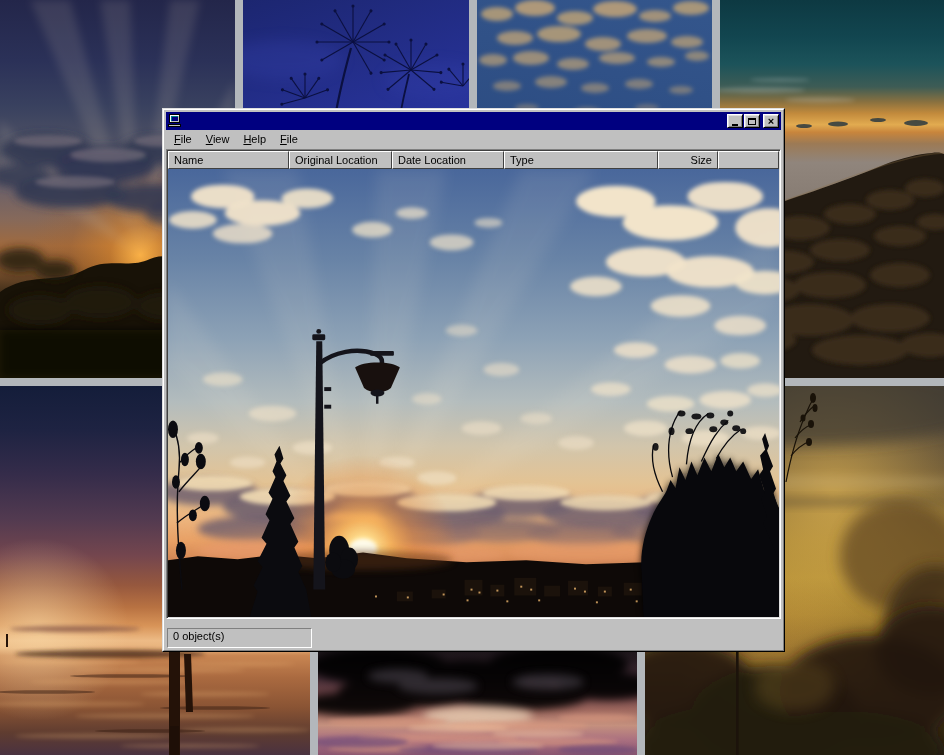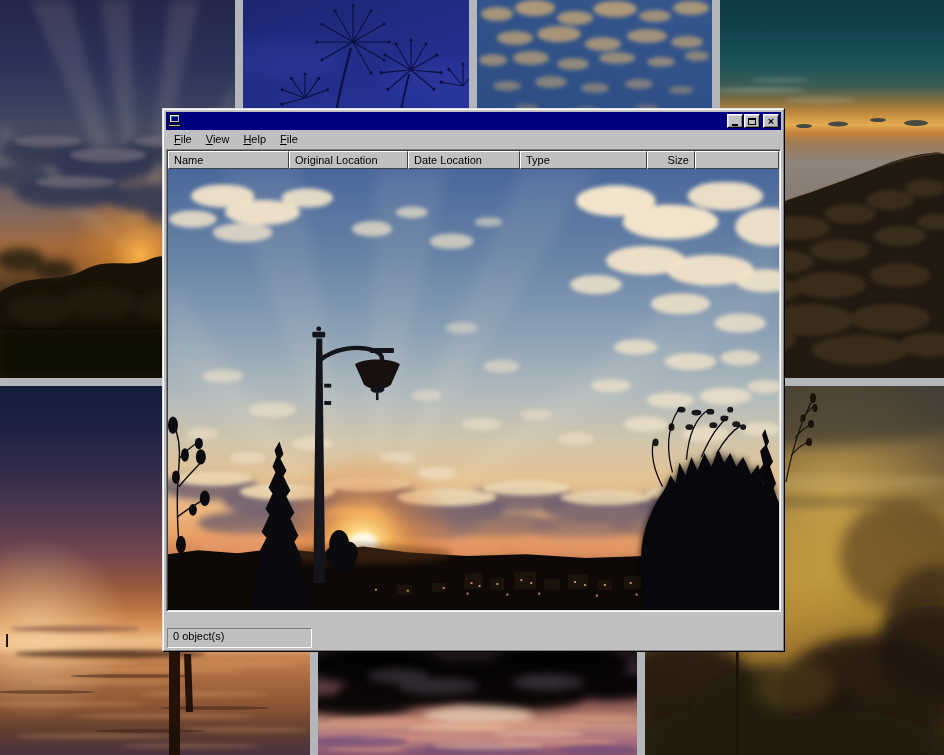--- a/index.html
+++ b/index.html
@@ -51,25 +51,25 @@
   .glyph-close{font-size:11px;font-weight:bold;line-height:10px;color:#000;margin-top:-1px;}
   .menubar{height:19px;flex:none;display:flex;align-items:center;padding-left:1px;}
   .menu-item{display:inline-block;font-size:11px;color:#000;padding:2px 7px 3px 7px;}
   .menu-item::first-letter{text-decoration:underline;}
   .client{flex:1;display:flex;flex-direction:column;overflow:hidden;position:relative;
     border:1px solid;border-color:#808080 #fff #fff #808080;
     box-shadow:inset 1px 1px 0 #404040, inset -1px -1px 0 #dfdfdf;background:#000;}
   .header-row{display:flex;height:18px;flex:none;background:#c0c0c0;margin:1px 1px 0 1px;}
   .hcell{box-sizing:border-box;font-size:11px;color:#000;padding:2px 5px 0 5px;white-space:nowrap;overflow:hidden;
     background:#c0c0c0;border-top:1px solid #fff;border-left:1px solid #fff;border-right:1px solid #404040;border-bottom:1px solid #404040;}
-  .hc-0{width:121px;} .hc-1{width:119px;} .hc-2{width:112px;} .hc-3{width:127px;}
-  .hc-4{width:48px;text-align:right;} .hc-5{flex:1;}
+  .hc-0{width:121px;} .hc-1{width:103px;} .hc-2{width:112px;} .hc-3{width:154px;}
+  .hc-4{width:60px;text-align:right;} .hc-5{flex:1;}
   .photo{flex:1;position:relative;overflow:hidden;margin:0 1px 1px 1px;}
   .photo svg{width:100%;height:100%;display:block;}
-  .statusbar{height:20px;flex:none;display:flex;align-items:stretch;padding:16px 2px 0 1px;gap:16px;position:relative;}
+  .statusbar{height:20px;flex:none;display:flex;align-items:stretch;padding:9px 2px 0 1px;gap:16px;position:relative;}
   .spanel{box-sizing:border-box;border:1px solid;border-color:#808080 #fff #fff #808080;
     font-size:11px;color:#000;padding:1px 5px 0 5px;white-space:nowrap;overflow:hidden;}
   .sp-objects{width:145px;flex:none;}
   .sp-bytes{flex:1;position:relative;}
   .grip{position:absolute;right:0;bottom:0;width:13px;height:13px;
     background:repeating-linear-gradient(135deg,rgba(0,0,0,0) 0 2px,#fff 2px 3px,#808080 3px 5px);}
 </style>
 </head>
 <body>
 

